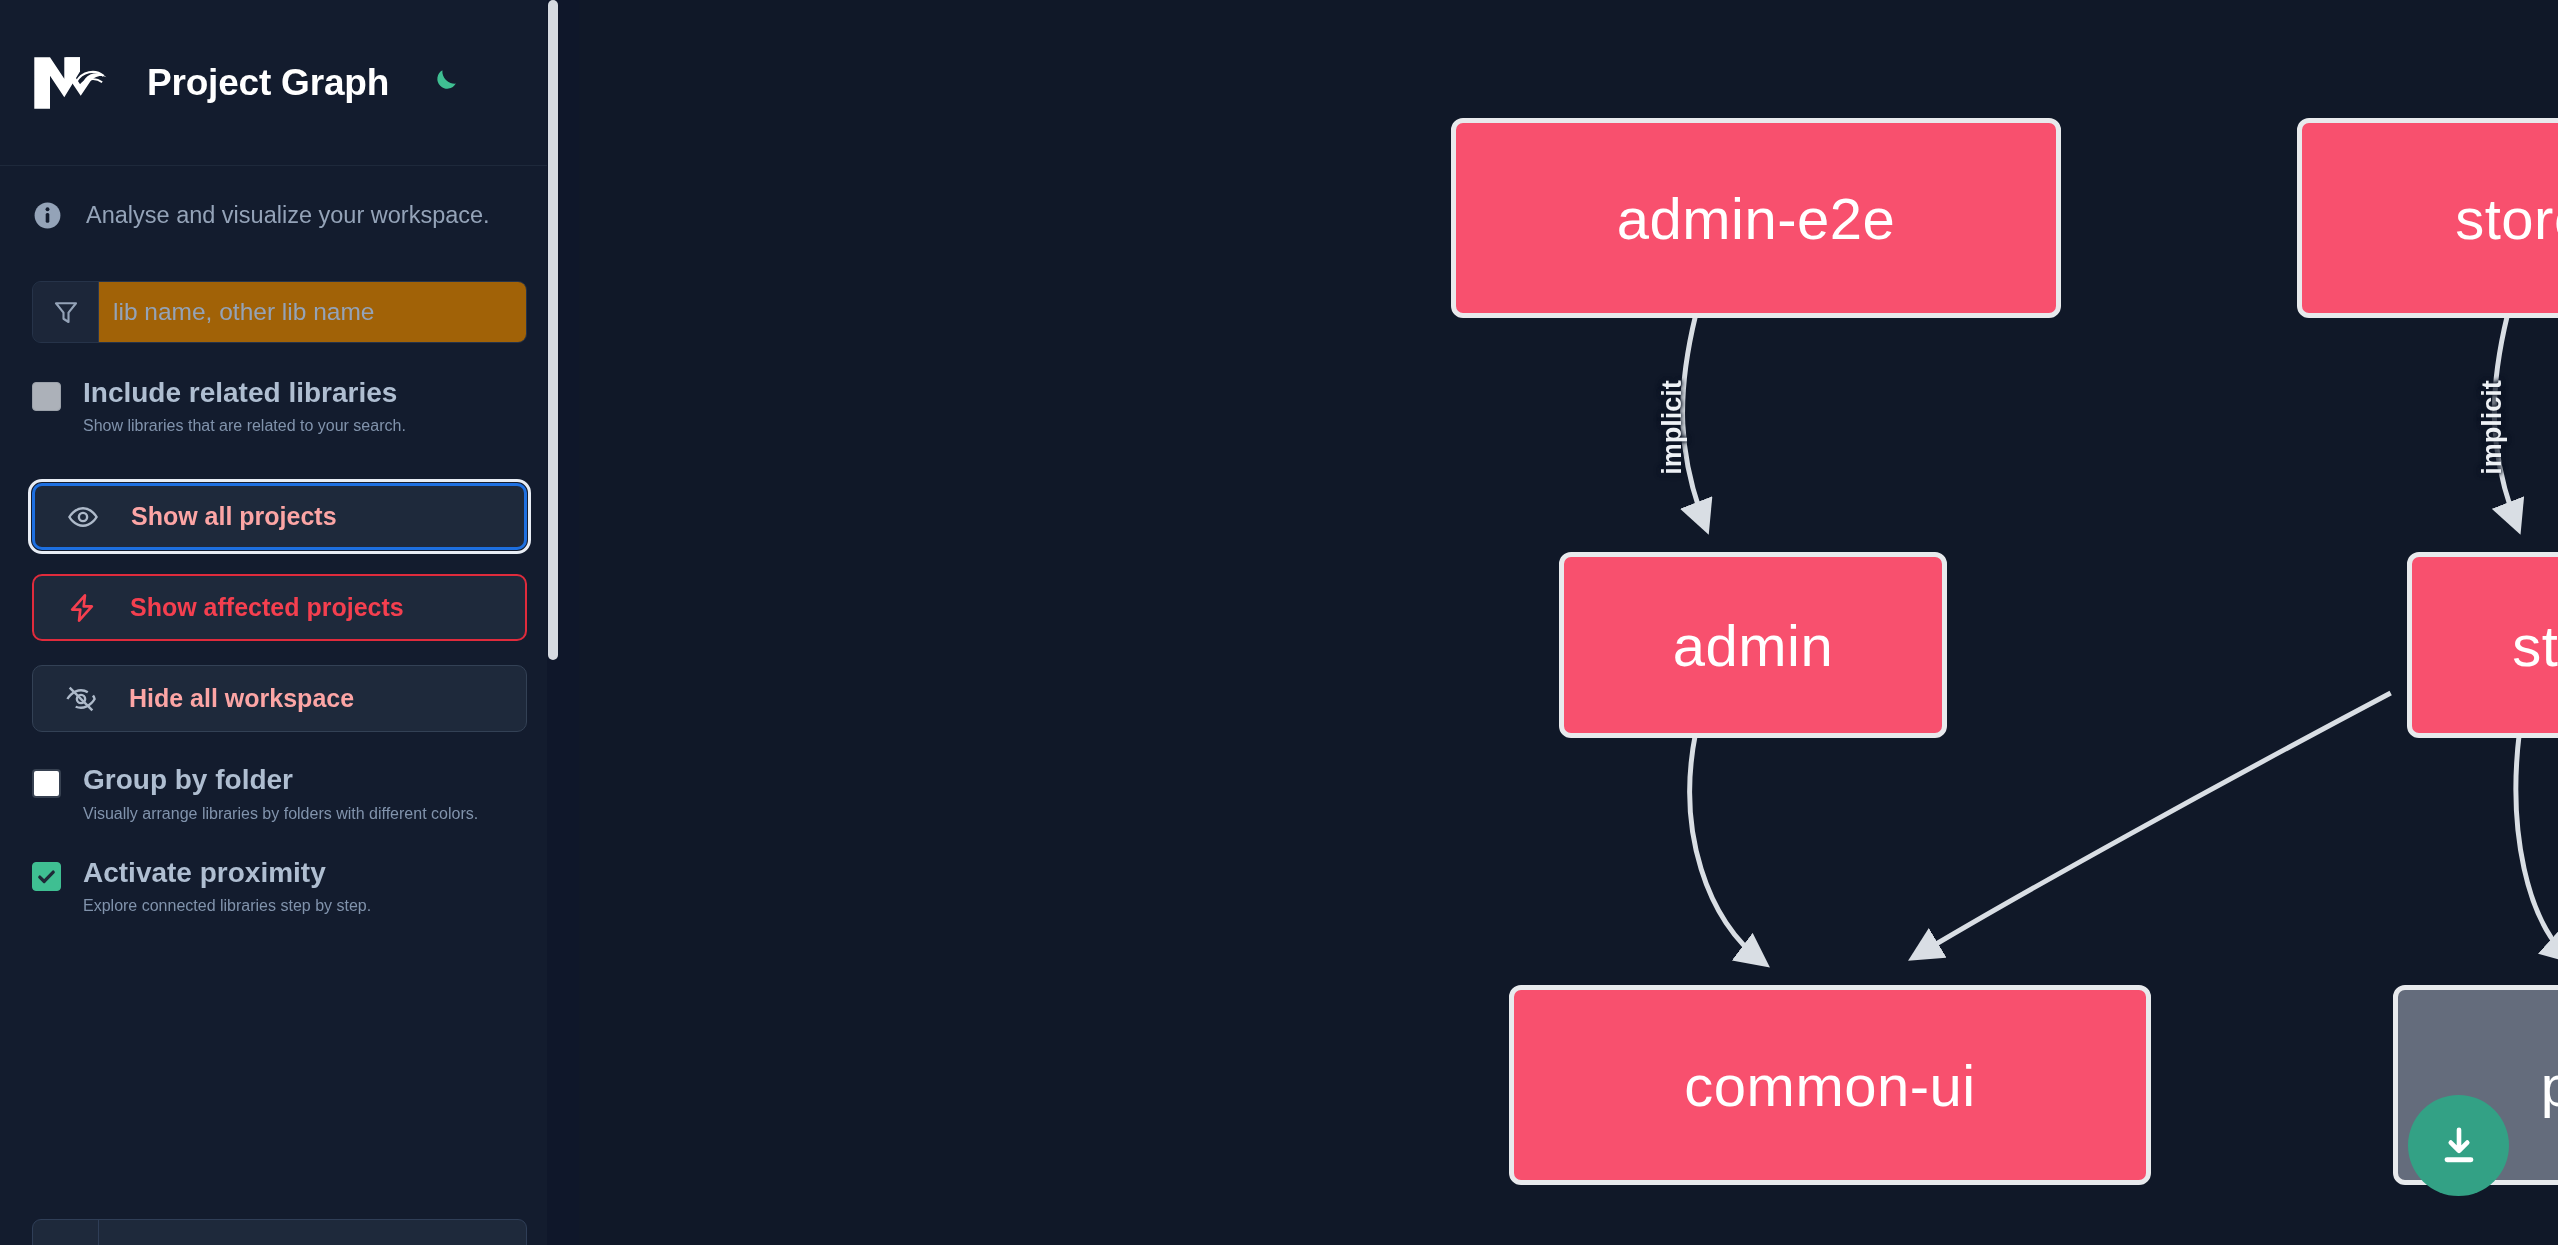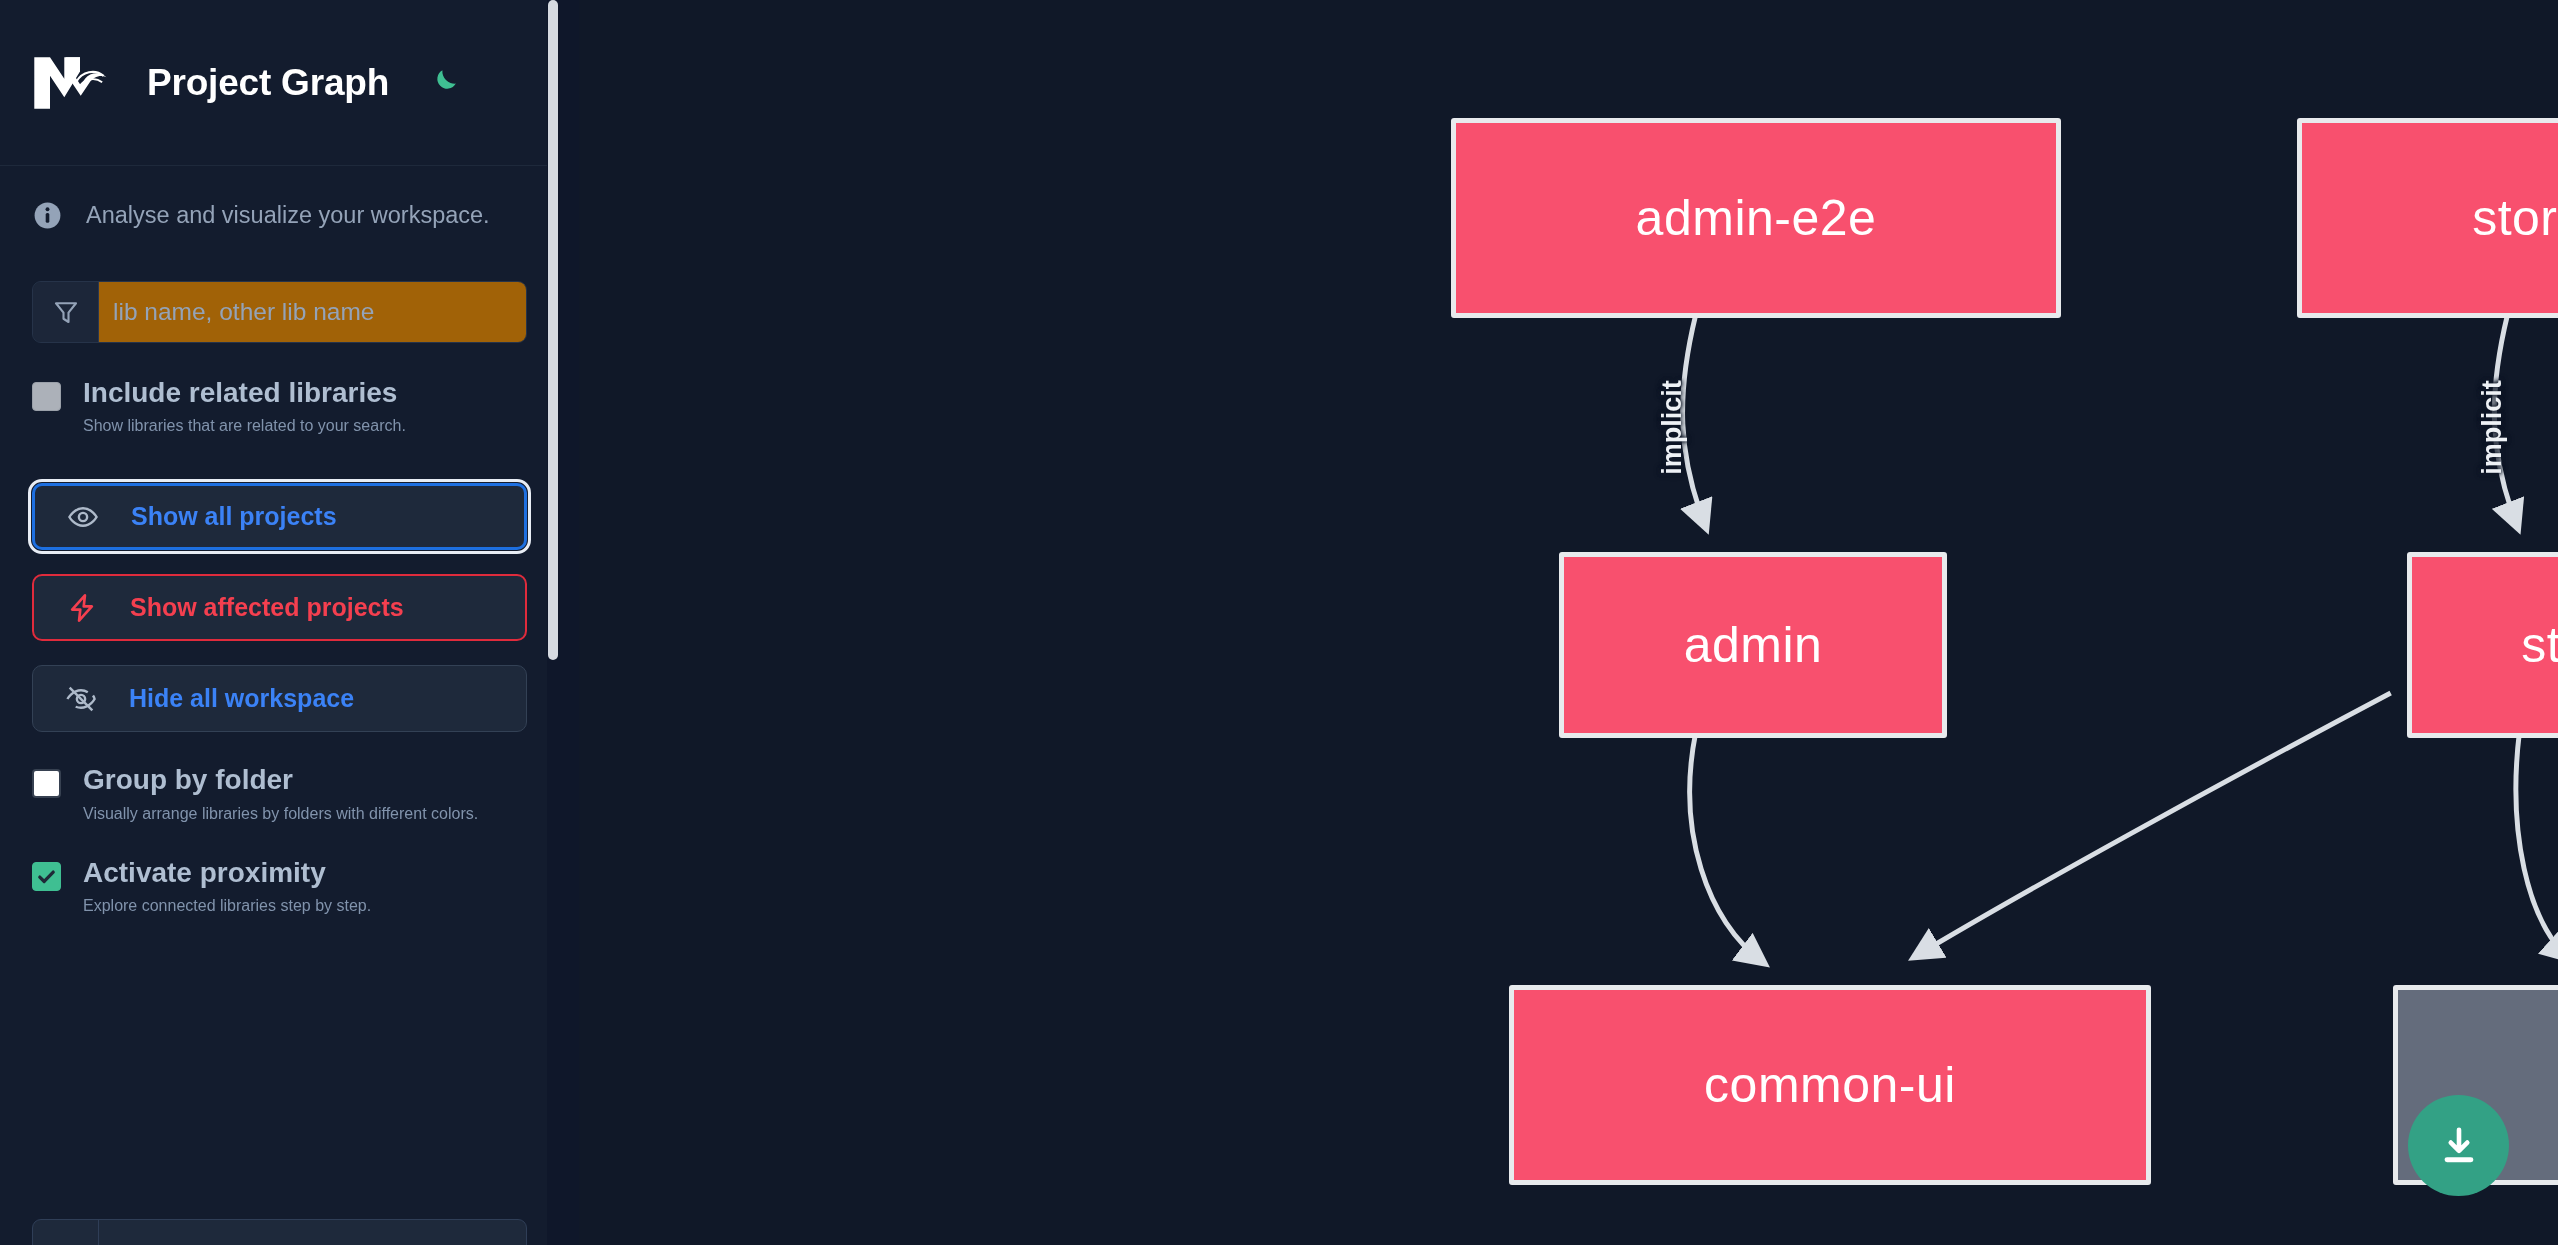--- a/index.html
+++ b/index.html
@@ -101,21 +101,21 @@
 
   
   .btn-stack { margin: 46px 32px 0 32px; }
   .gbtn {
     position: relative;
     height: 67px; width: 100%;
     display: flex; align-items: center;
     background: #1E293B;
     border-radius: 10px;
     border: 1px solid #334155;
-    color: #3b82f6;
+    color: #fca5a5;
     font-size: 25px; font-weight: 700;
     padding-left: 32px;
     cursor: pointer;
     margin-bottom: 24px;
     font-family: "Liberation Sans", sans-serif;
   }
   .gbtn .bico { width: 38px; flex: 0 0 38px; display:flex; align-items:center; }
   .gbtn .btxt { margin-left: 26px; white-space: nowrap; }
   .gbtn.focused {
     border: 3px solid #1D6FE0;
@@ -158,24 +158,24 @@
   
   #canvas {
     position: relative;
     flex: 1 1 auto; height: 1245px;
     background: #101828;
     overflow: hidden;
   }
   .node {
     position: absolute;
     display: flex; align-items: center; justify-content: center;
-    border-radius: 3px;
+    border-radius: 12px;
     border: 5px solid #E8EAED;
     color: #FFFFFF;
-    font-size: 50px;
+    font-size: 58px;
     letter-spacing: 0.5px;
     cursor: pointer;
     z-index: 3;
     white-space: nowrap;
   }
   .node.pink { background: #F8506E; }
   .node.gray { background: #646C7C; }
 
   #edges { position: absolute; inset: 0; z-index: 1; }
   .edge-label {

